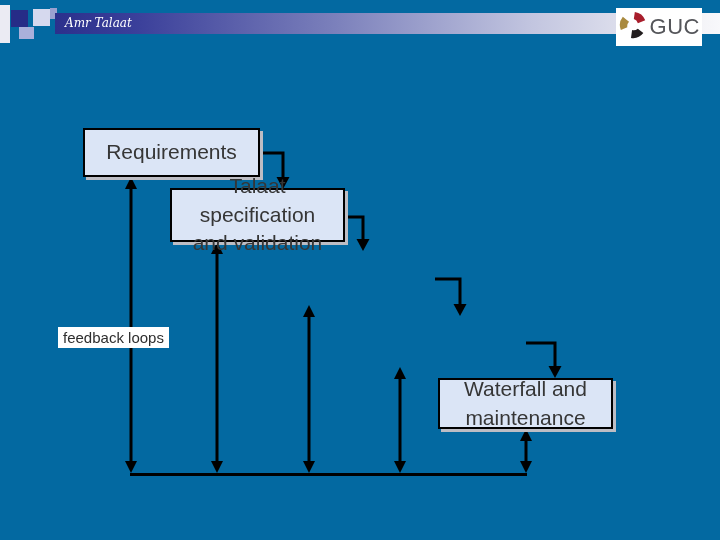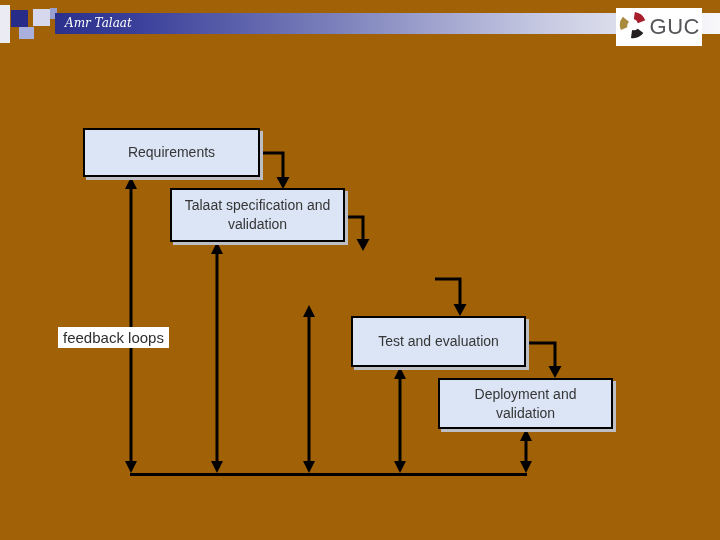--- a/index.html
+++ b/index.html
@@ -1,18 +1,18 @@
 <!DOCTYPE html>
 <html><head>
 <meta charset="utf-8">
 <style>
   html,body{margin:0;padding:0;}
   body{width:720px;height:540px;overflow:hidden;background:#ffffff;
        font-family:"Liberation Sans", sans-serif;}
-  .slide{position:relative;width:720px;height:540px;background:#a16207;}
+  .slide{position:relative;width:720px;height:540px;background:#0369a1;}
 
   
   .px{position:absolute;}
   .px-strip{left:0;top:5px;width:10px;height:38px;background:#ebebf3;}
   .px-navy{left:11px;top:10px;width:17px;height:17px;background:#262c87;}
   .px-peri{left:19px;top:27px;width:15px;height:12px;background:#a9b0db;}
   .px-lav{left:33px;top:9px;width:17px;height:17px;background:#d6d9ee;}
   .px-small{left:50px;top:8px;width:7px;height:11px;background:#9aa1d0;}
 
   .header-bar{position:absolute;left:55px;top:13px;width:665px;height:21px;
@@ -27,21 +27,21 @@
              font-family:"Liberation Sans", sans-serif;}
 
   
   .title{position:absolute;left:40px;top:57px;font-size:42px;color:#0a0a0a;
          white-space:nowrap;font-family:"Liberation Sans", sans-serif;}
 
   
   .arrows{position:absolute;left:0;top:0;width:720px;height:540px;z-index:1;}
   .box{position:absolute;z-index:2;background:#dbe5f6;border:2px solid #000000;
        box-shadow:3px 3px 0 #bdbdc4;display:flex;align-items:center;
-       justify-content:center;text-align:center;color:#363636;font-size:14px;
+       justify-content:center;text-align:center;color:#363636;font-size:21px;
        line-height:1.35;padding:0 8px;box-sizing:border-box;}
   .box-req   {left:83px; top:128px;width:177px;height:49px;}
   .box-design{left:170px;top:188px;width:175px;height:54px;}
   .box-impl  {left:261px;top:251px;width:174px;height:54px;}
   .box-test  {left:351px;top:316px;width:175px;height:51px;}
   .box-deploy{left:438px;top:378px;width:175px;height:51px;}
 
   .feedback-label{position:absolute;left:58px;top:327px;z-index:3;
     background:#ffffff;padding:2px 5px;color:#2e2e2e;font-size:15px;}
 </style>
@@ -107,22 +107,19 @@
 
     <path d="M130 474.5 H527" stroke="#000" stroke-width="3"></path>
   </svg>
 
   <div class="box box-req">
     <span>Requirements</span>
   </div>
   <div class="box box-design">
     <span>Talaat specification and validation</span>
   </div>
-  <div class="box box-test">
-    <span>Test and evaluation</span>
-  </div>
   <div class="box box-deploy">
-    <span>Deployment and validation</span>
+    <span>Waterfall and maintenance</span>
   </div>
 
   <div class="feedback-label">feedback loops</div>
 
 </div>
 
 </body></html>

